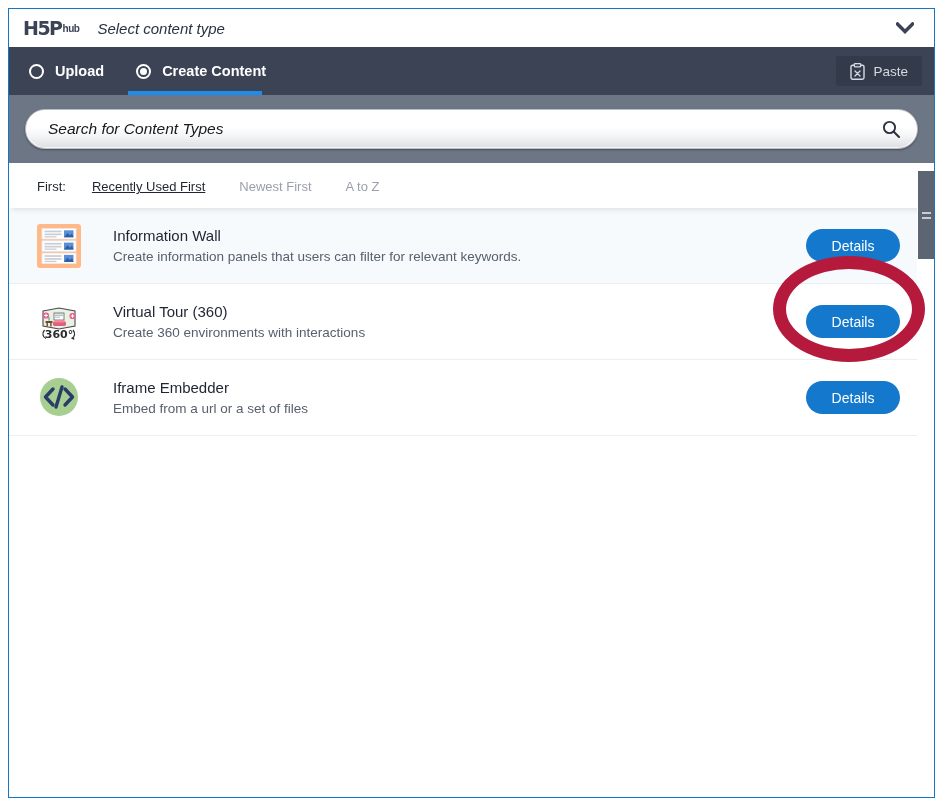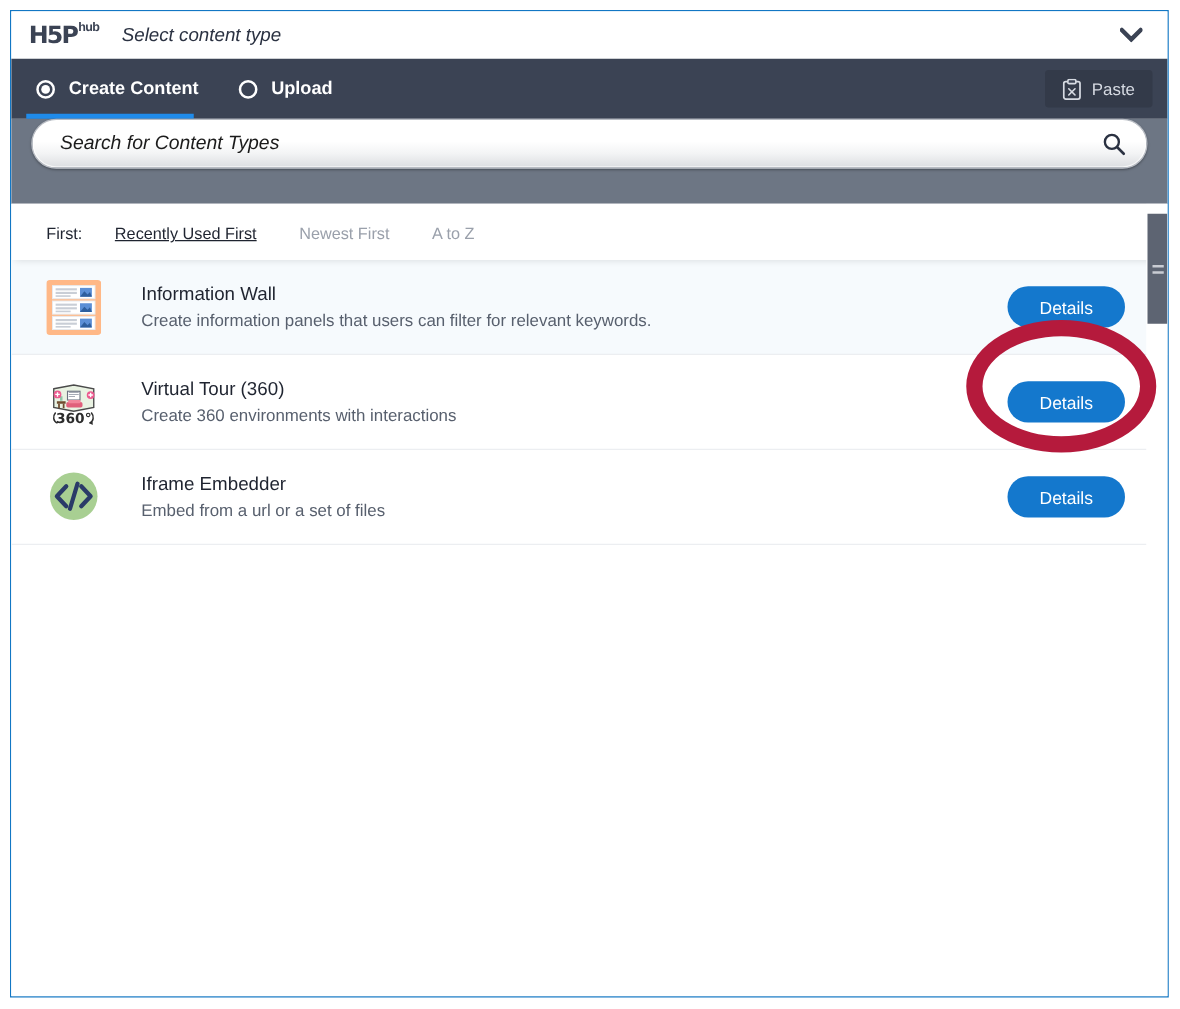--- a/index.html
+++ b/index.html
@@ -36,21 +36,21 @@
     height: 38px;
     flex: 0 0 38px;
     background: #ffffff;
     display: flex;
     align-items: center;
     padding: 0 14px 0 14px;
     box-sizing: border-box;
   }
   .logo {
     display: flex;
-    align-items: flex-start;
+    align-items: center;
     font-weight: bold;
     color: #3b4354;
     letter-spacing: -0.5px;
     margin-right: 18px;
     user-select: none;
   }
   .logo-mark {
     font-size: 19px;
     font-weight: bold;
     color: #3b4354;
@@ -145,20 +145,21 @@
     font-size: 13.5px;
     font-family: "Liberation Sans", sans-serif;
     cursor: pointer;
   }
 
   
   .searchband {
     flex: 0 0 68px;
     background: #6d7684;
     display: flex;
+    align-items: center;
     padding: 0 16px;
     box-sizing: border-box;
   }
   .search-wrap {
     position: relative;
     flex: 1;
     height: 40px;
     border-radius: 22px;
     background: linear-gradient(180deg, #ffffff 0%, #ffffff 45%, #f3f4f5 70%, #dcdee1 100%);
     box-shadow: 0 1px 2px rgba(0,0,0,0.35), inset 0 0 0 1px rgba(255,255,255,0.7);
@@ -367,30 +368,30 @@
     <div class="titlebar-title">Select content type</div>
     <div class="chevron-btn">
       <svg width="18" height="12" viewBox="0 0 18 12">
         <path d="M1.5 2 L9 9.5 L16.5 2" stroke="#3b4354" stroke-width="3.4" fill="none" stroke-linecap="square"></path>
       </svg>
     </div>
   </div>
 
   <div class="navbar">
 
+    <div class="nav-tab">
+      <span class="radio"></span>
+      <span class="nav-tab-label">Upload</span>
+    </div>
+
     <div class="nav-tab active">
       <span class="radio">
         <span class="radio-dot"></span>
       </span>
       <span class="nav-tab-label">Create Content</span>
-    </div>
-
-    <div class="nav-tab">
-      <span class="radio"></span>
-      <span class="nav-tab-label">Upload</span>
     </div>
 
     <div class="nav-spacer"></div>
 
     <button class="paste-btn">
       <svg width="15" height="17" viewBox="0 0 15 17">
         <rect x="1" y="2.2" width="13" height="14" rx="1.6" fill="none" stroke="#d6dae2" stroke-width="1.4"></rect>
         <rect x="4.3" y="0.6" width="6.4" height="3.3" rx="1" fill="#3b4354" stroke="#d6dae2" stroke-width="1.3"></rect>
         <path d="M5 8 L10 13 M10 8 L5 13" stroke="#d6dae2" stroke-width="1.3" stroke-linecap="round"></path>
       </svg>

